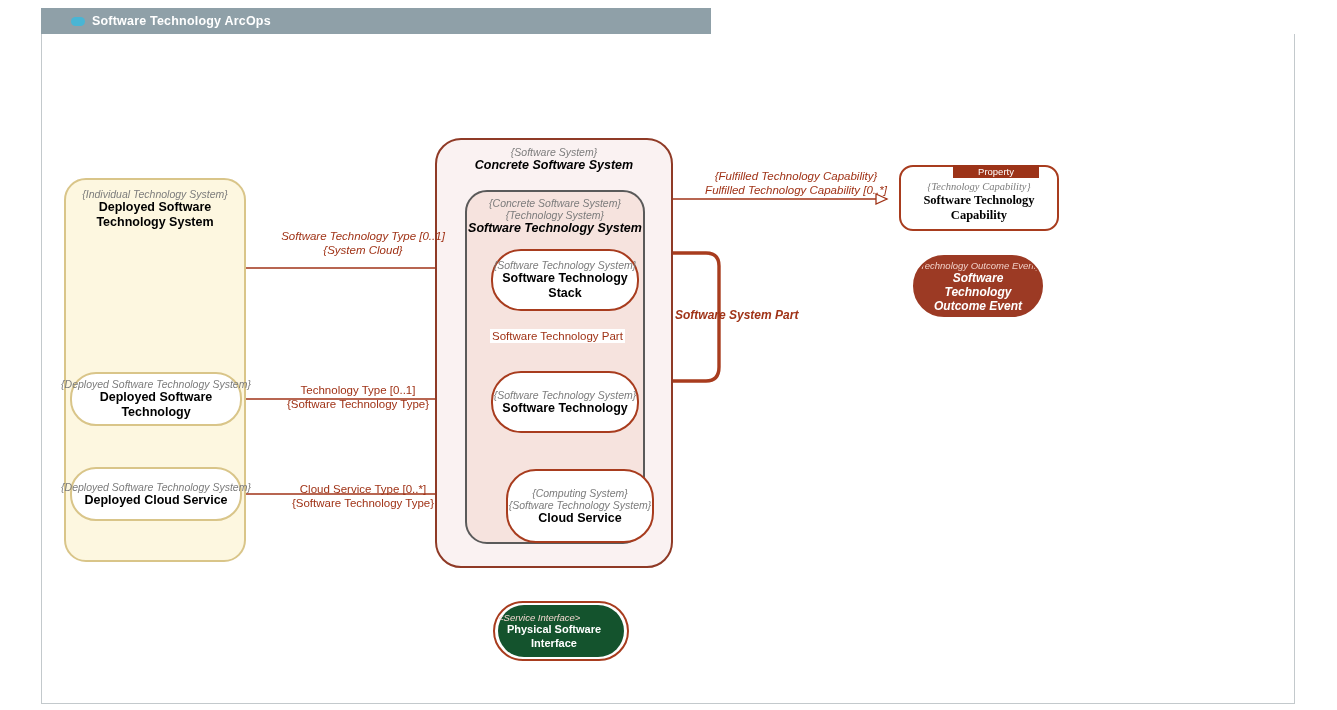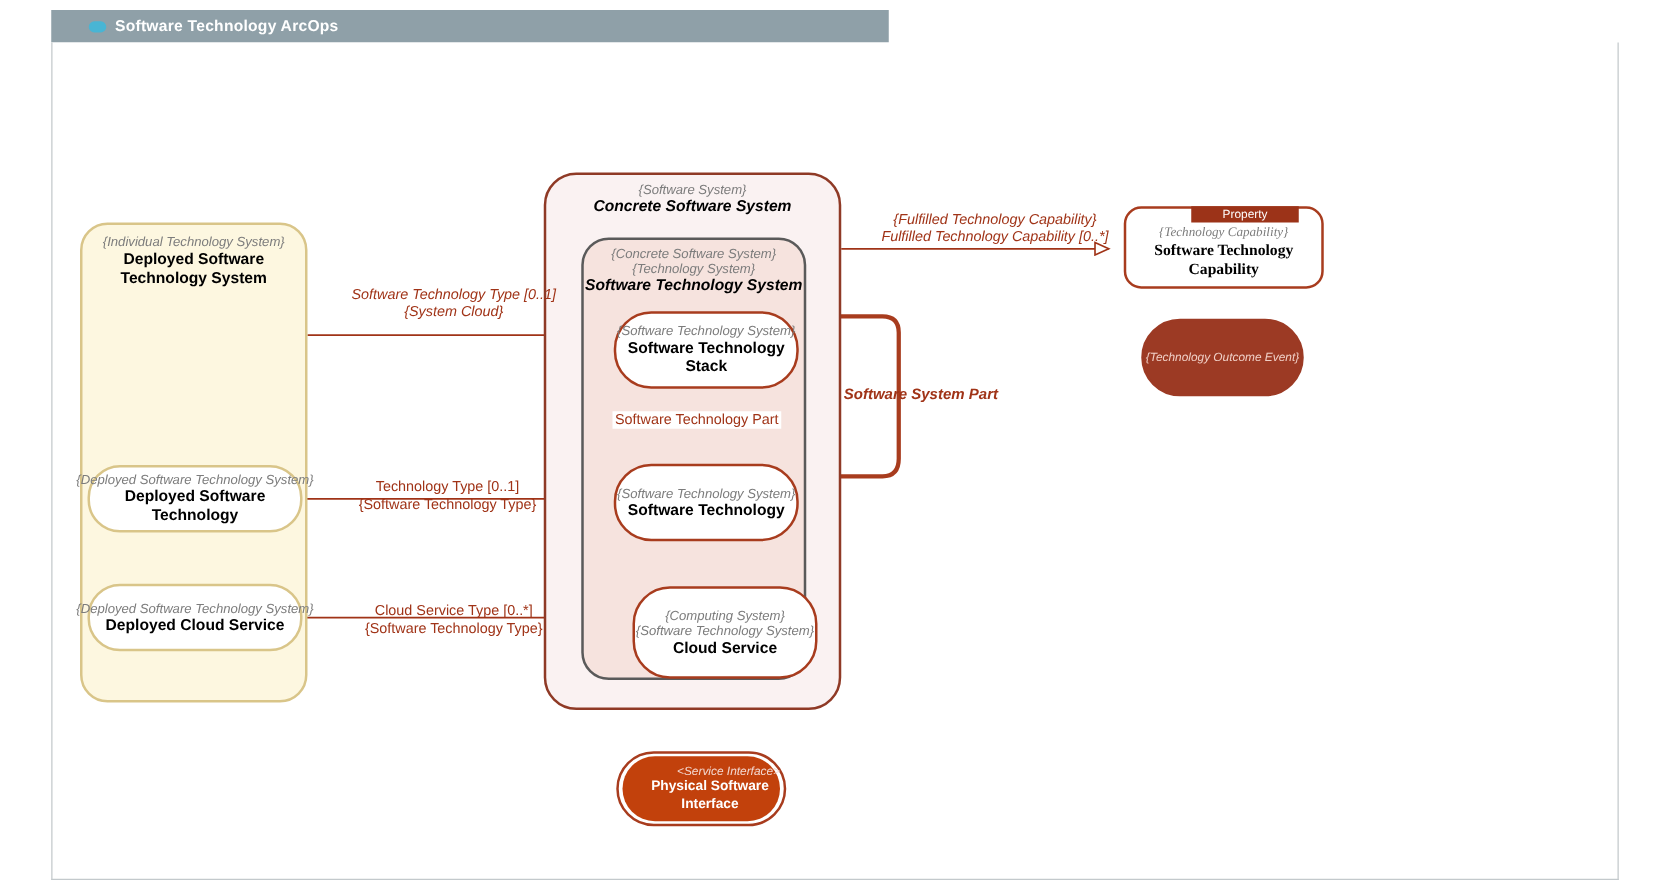--- a/index.html
+++ b/index.html
@@ -58,23 +58,23 @@
 
   #n-event{position:absolute;left:913px;top:255px;width:130px;height:62px;background:#9c3a24;
       border:2px solid #9c3a24;border-radius:32px;box-sizing:border-box;
       display:flex;flex-direction:column;align-items:center;justify-content:center;
       overflow:hidden;}
   #n-event .stereo{color:#f0cfc6;font-size:9.5px;line-height:11px;}
   #n-event .nname{color:#ffffff;font-style:italic;font-size:12px;line-height:14px;}
 
   #n-iface-ring{position:absolute;left:493px;top:601px;width:136px;height:60px;
       border:2px solid #a83c1e;border-radius:30px;box-sizing:border-box;background:#ffffff;}
-  #n-iface{position:absolute;left:498px;top:605px;width:126px;height:52px;background:#c2410c;
+  #n-iface{position:absolute;left:498px;top:605px;width:126px;height:52px;background:#14532d;
       border-radius:26px;box-sizing:border-box;display:flex;flex-direction:column;
-      align-items:flex-end;justify-content:center;}
+      align-items:flex-start;justify-content:center;}
   #n-iface .stereo{color:#f3d8d1;font-size:9.5px;line-height:11px;}
   #n-iface .nname{color:#ffffff;font-size:11px;line-height:13.5px;}
 
   
   .elabel{position:absolute;color:#a03317;font-size:11.5px;line-height:14px;text-align:center;
       white-space:nowrap;}
   .elabel.it{font-style:italic;}
   .elabel.bi{font-style:italic;font-weight:bold;font-size:12px;}
   .elabel.onwhite{background:#ffffff;padding:0 2px;}
 
@@ -188,20 +188,21 @@
   <div id="n-cap">
     <div class="stereo">{Technology Capability}</div>
     <div class="nname" style="white-space:normal;width:130px;">Software Technology Capability</div>
   </div>
   <div id="cap-tab">
     <span>Property</span>
   </div>
 
   <div id="n-event">
     <div class="stereo">{Technology Outcome Event}</div>
+    <div class="nname" style="white-space:normal;width:112px;">Software Technology Outcome Event</div>
   </div>
 
   <div id="n-iface-ring"></div>
   <div id="n-iface">
     <div class="stereo">&lt;Service Interface&gt;</div>
     <div class="nname" style="white-space:normal;width:112px;">Physical Software Interface</div>
   </div>
 
   <div class="elabel it" style="left:263px;top:229px;width:200px;">
     <div>Software Technology Type [0..1]</div>

